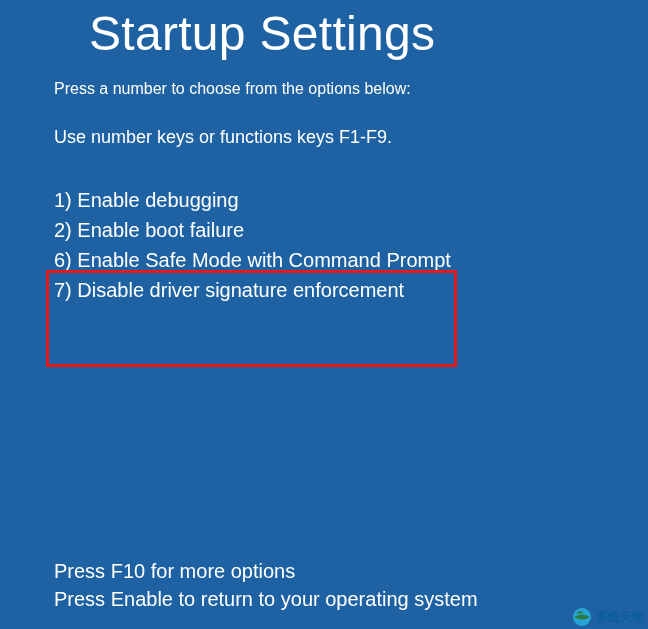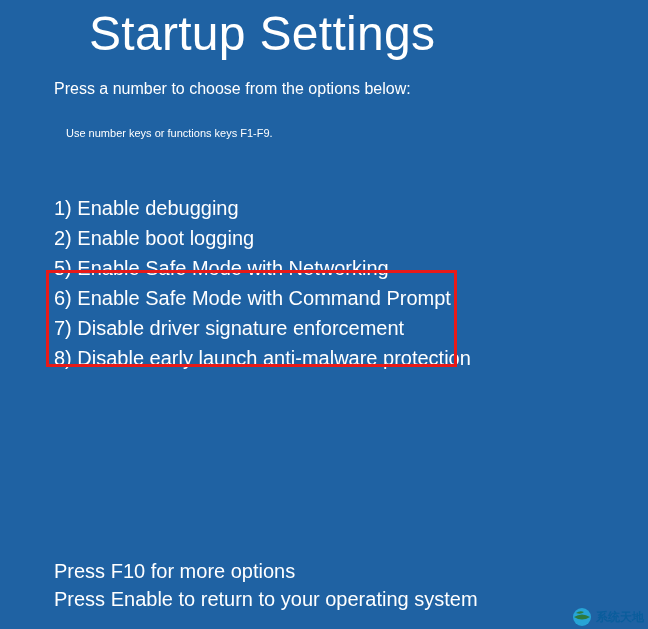--- a/index.html
+++ b/index.html
@@ -35,29 +35,27 @@
       position: absolute;
       left: 54px;
       top: 80px;
       font-size: 16px;
       font-weight: 300;
     }
     .hint {
       position: absolute;
       left: 54px;
       top: 127px;
-      font-size: 11px;
+      font-size: 18px;
       font-weight: 300;
-      margin-left: 12px;
     }
     .options {
       position: absolute;
       left: 54px;
       top: 185px;
-      margin-top: 8px;
     }
     .option-item {
       font-size: 20px;
       font-weight: 300;
       line-height: 30px;
       height: 30px;
       white-space: nowrap;
     }
     .option-num {
       display: inline;
@@ -109,33 +107,27 @@
 <div class="content">
   <div class="title">Startup Settings</div>
   <div class="instruction">Press a number to choose from the options below:</div>
   <div class="hint">Use number keys or functions keys F1-F9.</div>
 
   <div class="options">
     <div class="option-item">
       <span class="option-num">1) </span><span class="option-label">Enable debugging</span>
     </div>
     <div class="option-item">
-      <span class="option-num">2) </span><span class="option-label">Enable boot logging</span>
-    </div>
-    <div class="option-item">
-      <span class="option-num">5) </span><span class="option-label">Enable Safe Mode with Networking</span>
+      <span class="option-num">2) </span><span class="option-label">Enable boot failure</span>
     </div>
     <div class="option-item">
       <span class="option-num">6) </span><span class="option-label">Enable Safe Mode with Command Prompt</span>
     </div>
     <div class="option-item">
       <span class="option-num">7) </span><span class="option-label">Disable driver signature enforcement</span>
-    </div>
-    <div class="option-item">
-      <span class="option-num">8) </span><span class="option-label">Disable early launch anti-malware protection</span>
     </div>
   </div>
 
   <div class="highlight-box"></div>
 
   <div class="footer">
     <div class="footer-line">Press F10 for more options</div>
     <div class="footer-line">Press Enable to return to your operating system</div>
   </div>
 

